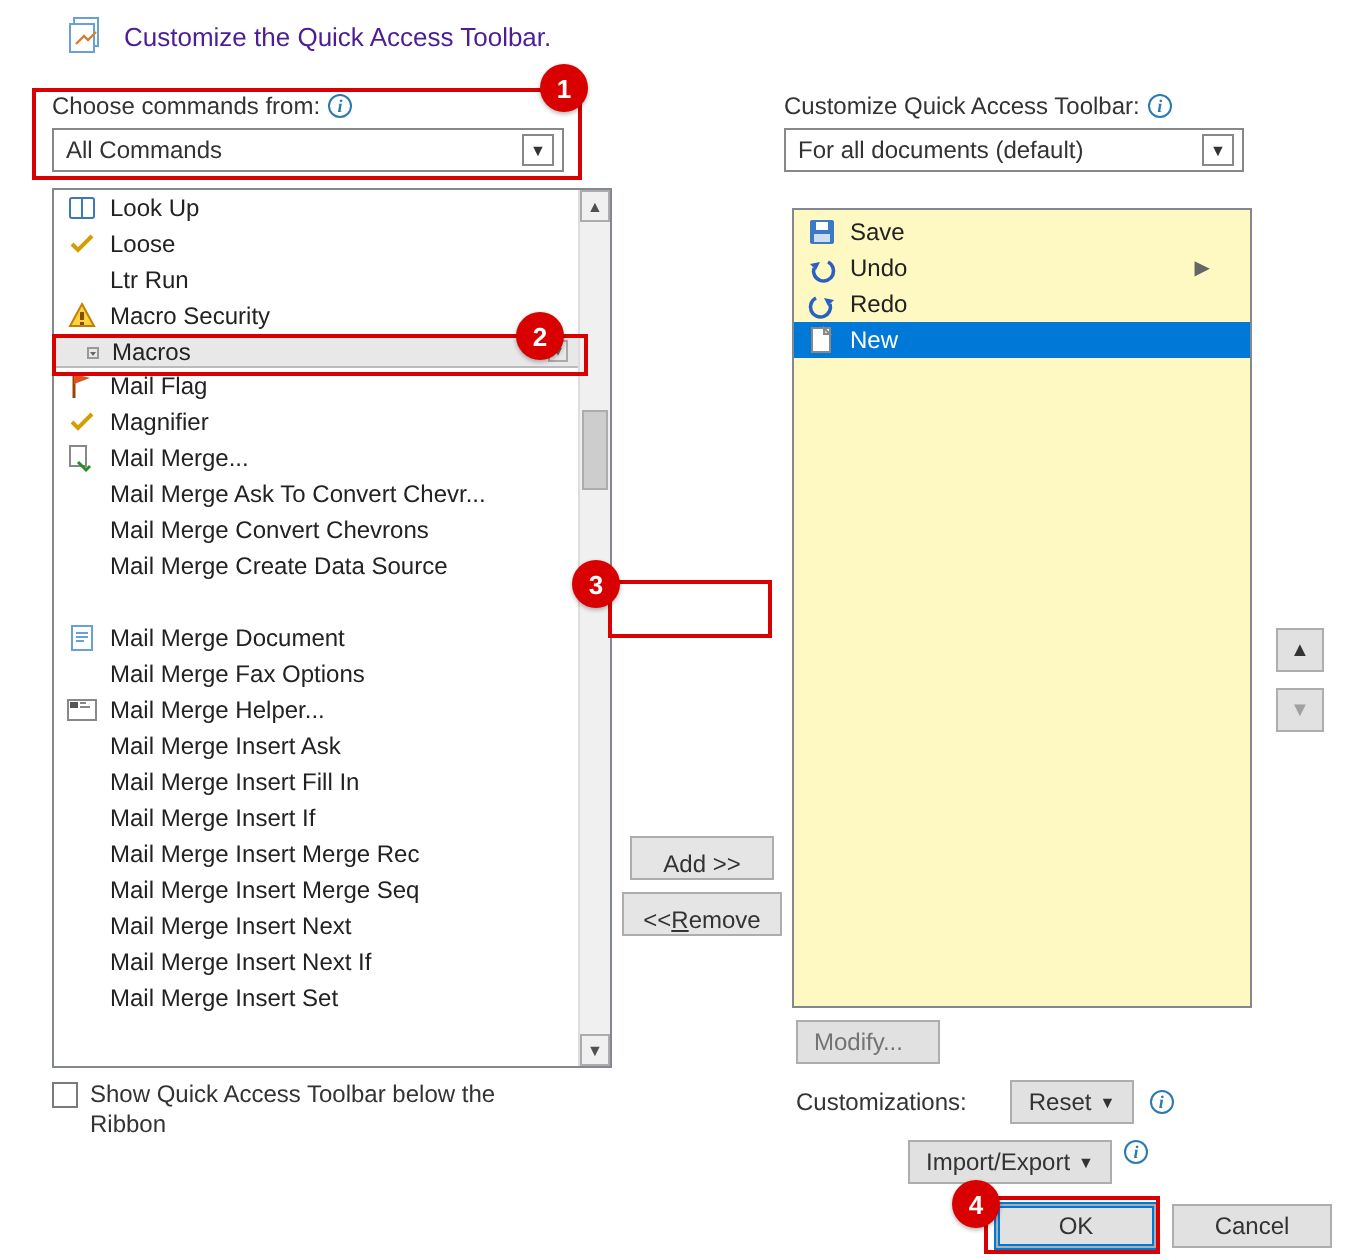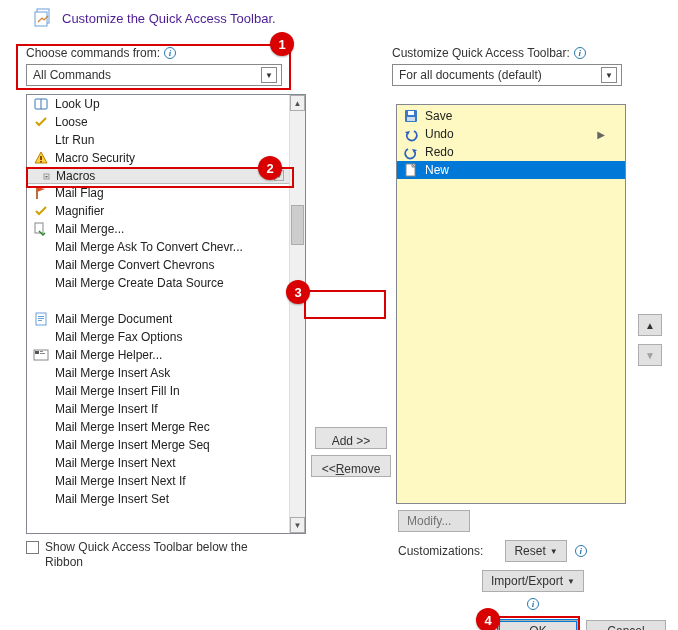--- a/index.html
+++ b/index.html
@@ -368,21 +368,21 @@
         <div class="wbtn" style="margin-left:14px;">
           <span>Reset</span>
             <span class="tri">▼</span>
         </div>
         <span class="info field-label" style="margin:0">
             <span class="info">i</span>
           </span>
       </div>
       <div class="inline-row">
         <div class="spacer"></div>
-        <div style="width:158px; display:flex; gap:6px; align-items:center;flex-direction:column;">
+        <div style="width:158px; display:flex; gap:6px; align-items:flex-start;">
           <div class="wbtn">
             <span>Import/Export</span>
               <span class="tri">▼</span>
           </div>
           <span class="info field-label" style="margin:0">
               <span class="info">i</span>
             </span>
         </div>
         <div style="width:50px"></div>
       </div>

